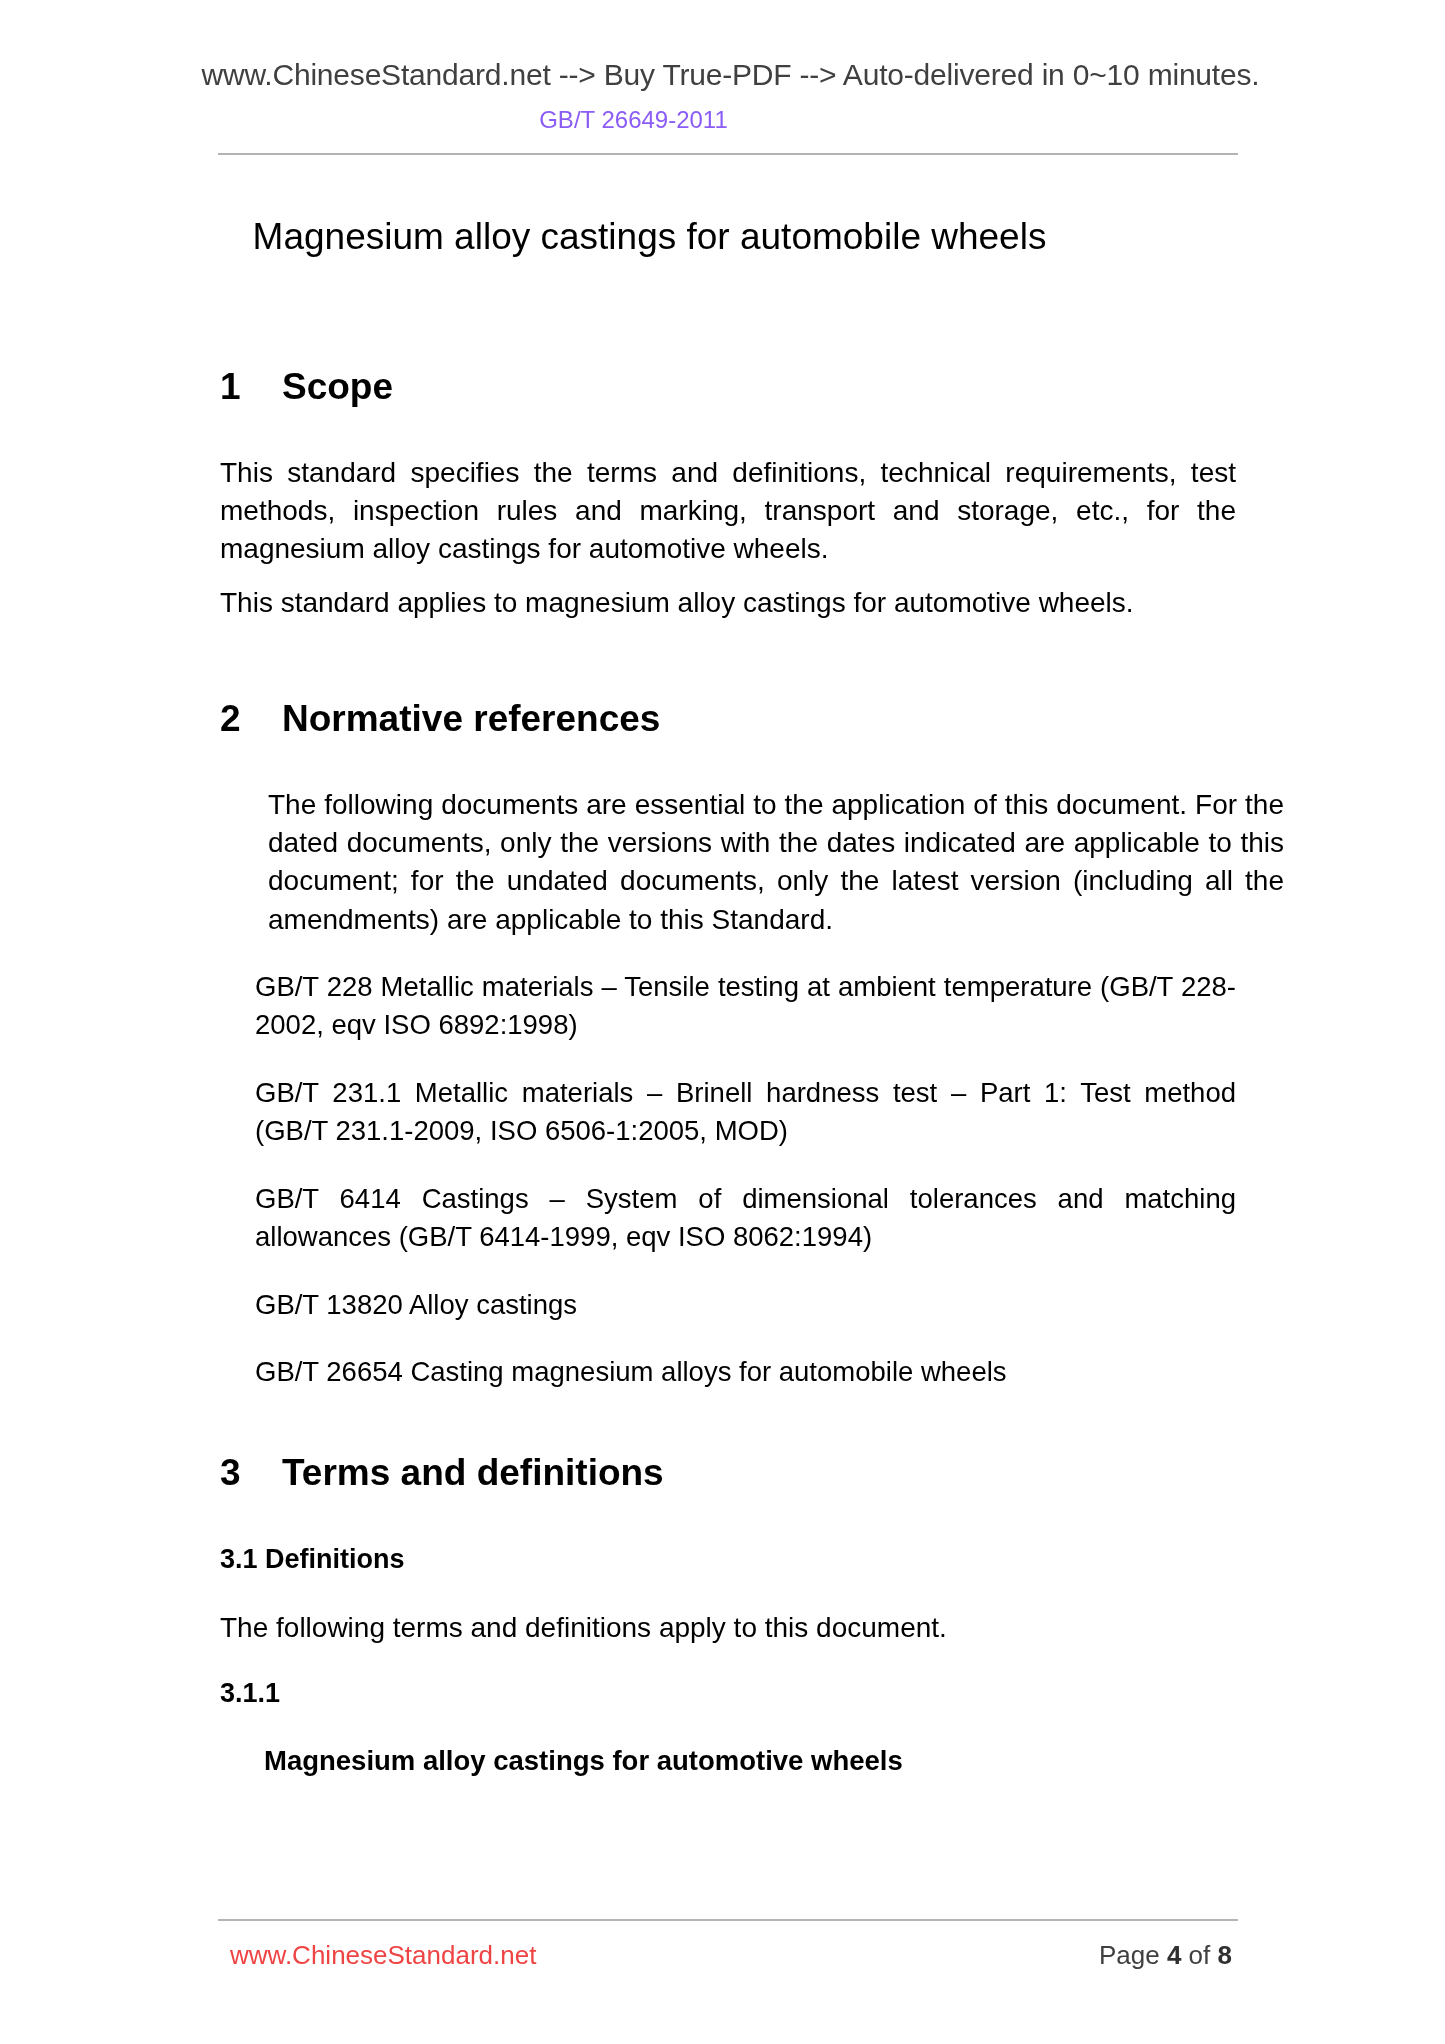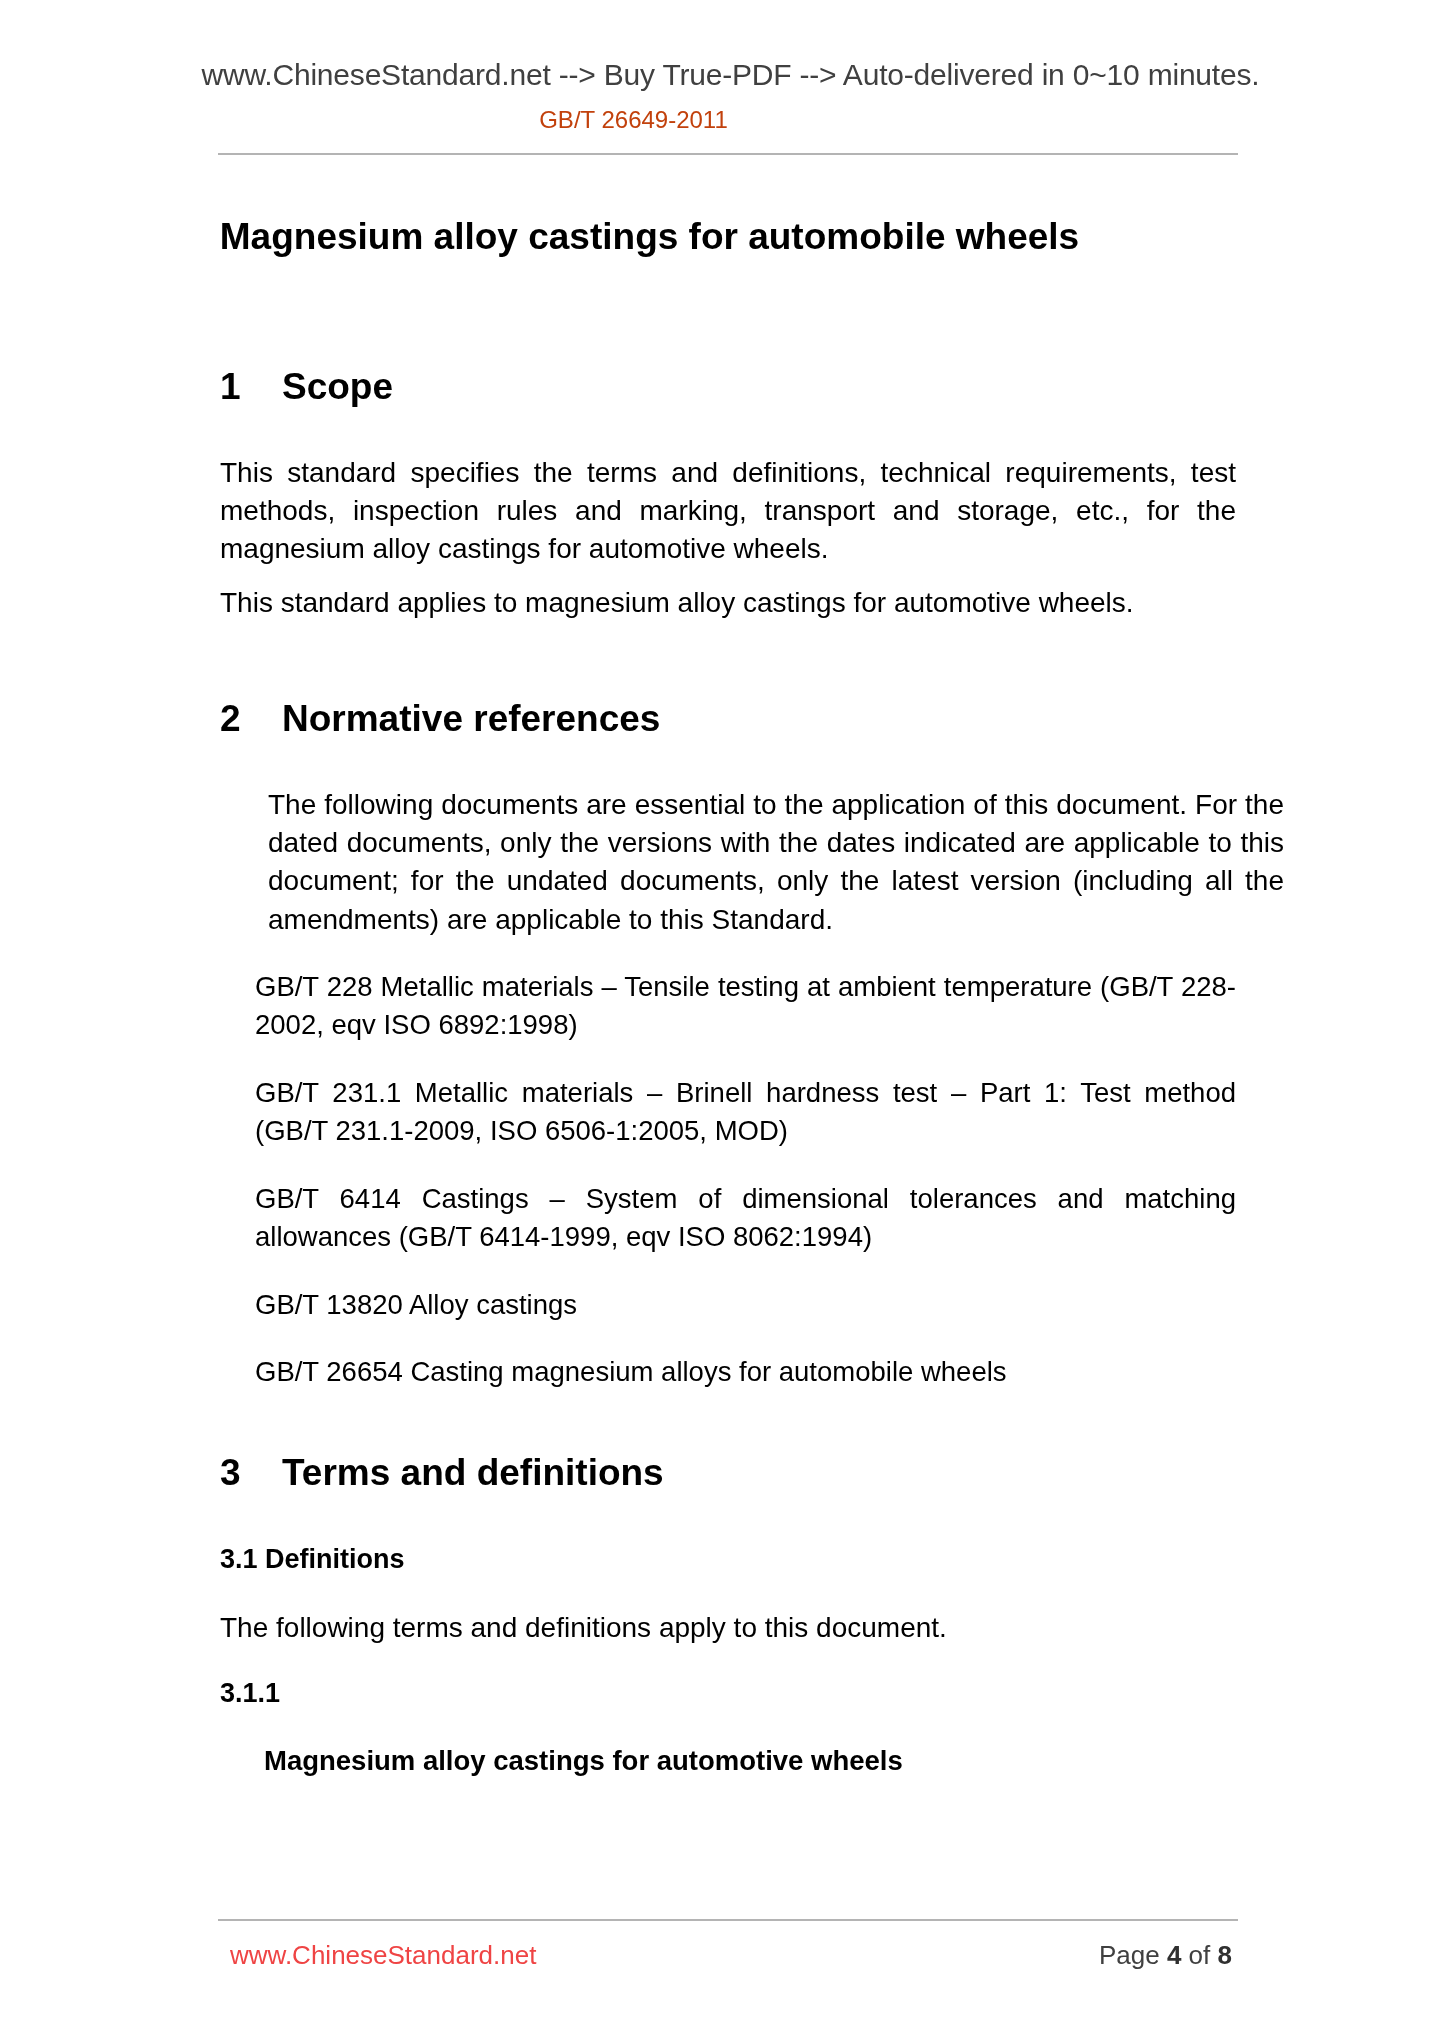--- a/index.html
+++ b/index.html
@@ -1,22 +1,22 @@
 <!DOCTYPE html>
 <html><head>
 <meta charset="utf-8">
 <style>
   html, body { margin:0; padding:0; background:#ffffff; }
   body { width:1445px; height:2044px; position:relative; overflow:hidden;
          font-family:"Liberation Sans", sans-serif; color:#000; }
   .abs { position:absolute; }
   .hdr1 { left:0; width:1445px; top:58px; text-align:center; font-size:30px; color:#404040; letter-spacing:-0.2px;padding-left:8px; }
-  .hdr2 { left:0; width:1267px; top:106px; text-align:center; font-size:24px; color:#c2410c; }
+  .hdr2 { left:0; width:1267px; top:106px; text-align:center; font-size:24px; color:#8b5cf6; }
   .rule { left:218px; width:1020px; height:2px; background:#b4b4b4; }
-  .title { left:0; width:1299px; top:216px; text-align:center; font-size:37px; font-weight:bold; }
+  .title { left:0; width:1299px; top:216px; text-align:center; font-size:37px; font-weight:normal; }
   .h1 { left:220px; font-size:37px; font-weight:bold; }
   .h1 .num { display:inline-block; width:62px; }
   .para { left:220px; width:1016px; font-size:28px; line-height:38.2px; text-align:justify; }
   .ref { left:255px; width:981px; font-size:27.5px; line-height:38.2px; text-align:justify; }
   .h2 { left:220px; font-size:27px; font-weight:bold; }
   .term { left:264px; font-size:27.5px; font-weight:bold; }
   .foot-link { left:230px; top:1940px; font-size:26px; color:#ef4444; cursor:pointer; }
   .foot-page { right:213px; top:1940px; font-size:26px; color:#404040; }
   .foot-page b { color:#303030; }
 </style>

